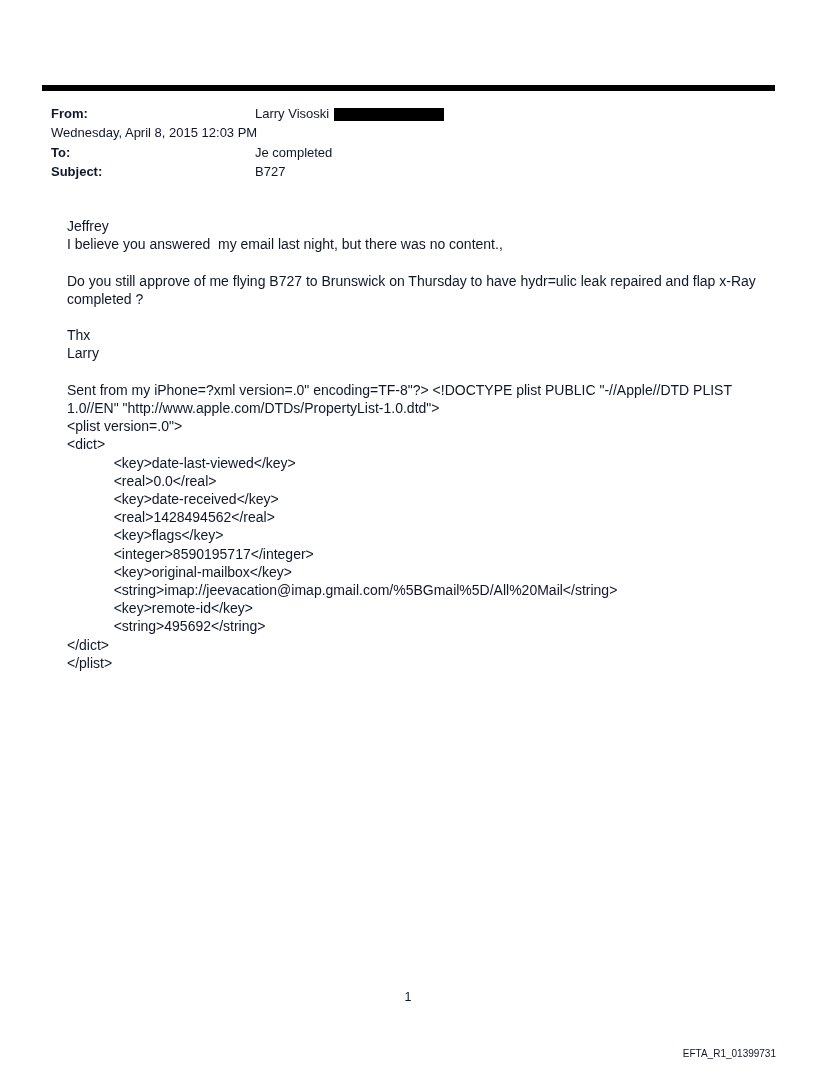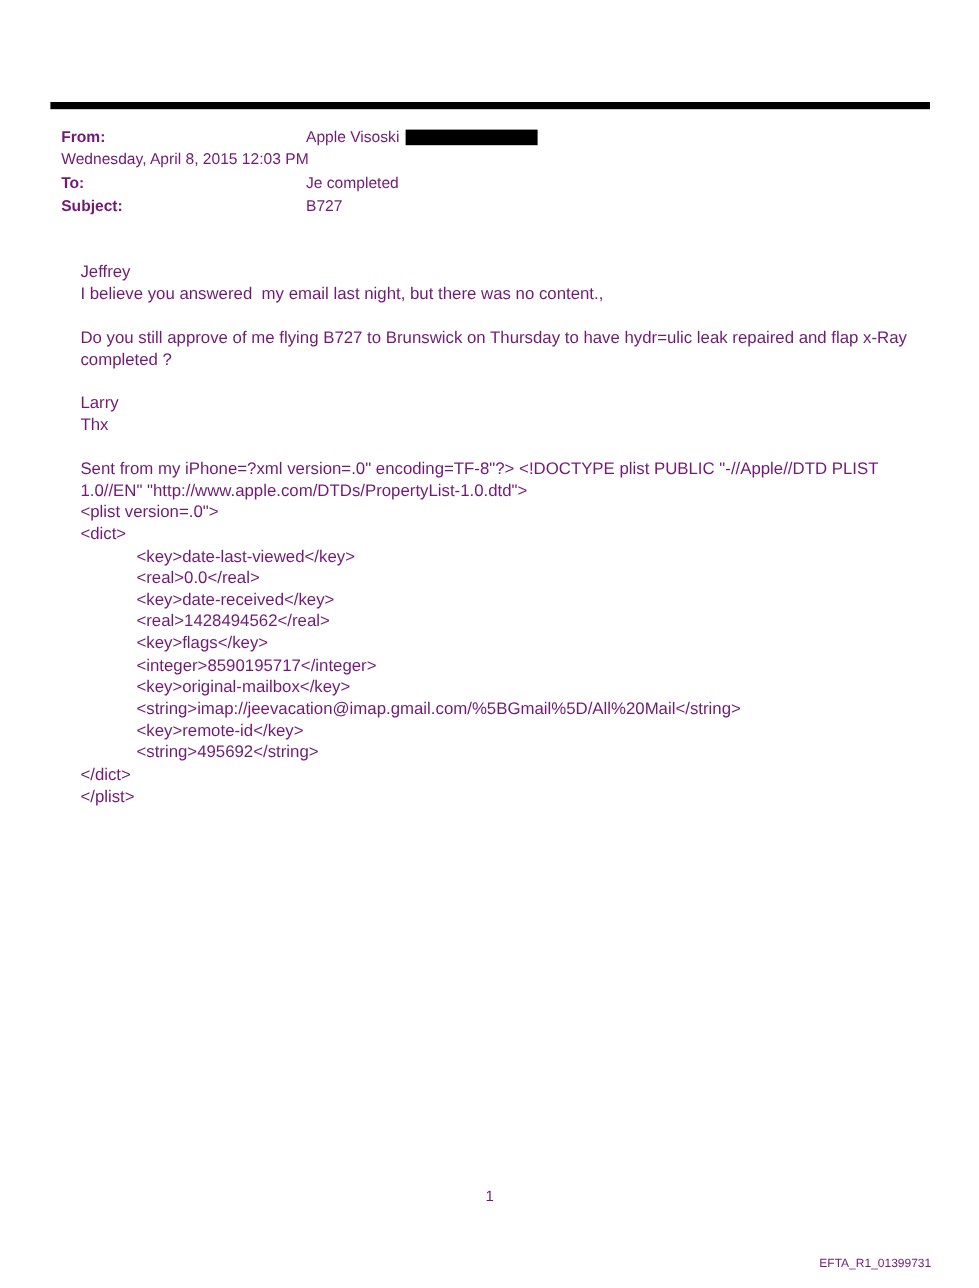--- a/index.html
+++ b/index.html
@@ -6,21 +6,21 @@
     margin: 0;
     padding: 0;
     background: #ffffff;
   }
   .page {
     position: relative;
     width: 816px;
     height: 1073px;
     background: #ffffff;
     font-family: "Liberation Sans", sans-serif;
-    color: #701a75;
+    color: #0f172a;
     overflow: hidden;
   }
   .top-rule {
     position: absolute;
     left: 42px;
     top: 85px;
     width: 733px;
     height: 6px;
     background: #000000;
   }
@@ -84,43 +84,43 @@
 </head>
 <body>
 
 <div class="page">
 
   <div class="top-rule"></div>
 
   <div class="email-header">
     <div class="hrow">
       <span class="hlabel">From:</span>
-      <span class="hvalue"><span>Apple Visoski</span><span class="redaction"></span></span>
+      <span class="hvalue"><span>Larry Visoski</span><span class="redaction"></span></span>
     </div>
     <div class="hrow">
       <span class="hvalue">Wednesday, April 8, 2015 12:03 PM</span>
     </div>
     <div class="hrow">
       <span class="hlabel">To:</span>
       <span class="hvalue">Je completed</span>
     </div>
     <div class="hrow">
       <span class="hlabel">Subject:</span>
       <span class="hvalue">B727</span>
     </div>
   </div>
 
   <div class="email-body">
     <div class="line">Jeffrey</div>
     <div class="line">I believe you answered  my email last night, but there was no content.,</div>
     <div class="line"></div>
     <div class="line">Do you still approve of me flying B727 to Brunswick on Thursday to have hydr=ulic leak repaired and flap x-Ray completed ?</div>
     <div class="line"></div>
+    <div class="line">Thx</div>
     <div class="line">Larry</div>
-    <div class="line">Thx</div>
     <div class="line"></div>
     <div class="line">Sent from my iPhone=?xml version=.0" encoding=TF-8"?&gt; &lt;!DOCTYPE plist PUBLIC "-//Apple//DTD PLIST 1.0//EN" "http://www.apple.com/DTDs/PropertyList-1.0.dtd"&gt;</div>
     <div class="line">&lt;plist version=.0"&gt;</div>
     <div class="line">&lt;dict&gt;</div>
     <div class="line">            &lt;key&gt;date-last-viewed&lt;/key&gt;</div>
     <div class="line">            &lt;real&gt;0.0&lt;/real&gt;</div>
     <div class="line">            &lt;key&gt;date-received&lt;/key&gt;</div>
     <div class="line">            &lt;real&gt;1428494562&lt;/real&gt;</div>
     <div class="line">            &lt;key&gt;flags&lt;/key&gt;</div>
     <div class="line">            &lt;integer&gt;8590195717&lt;/integer&gt;</div>

